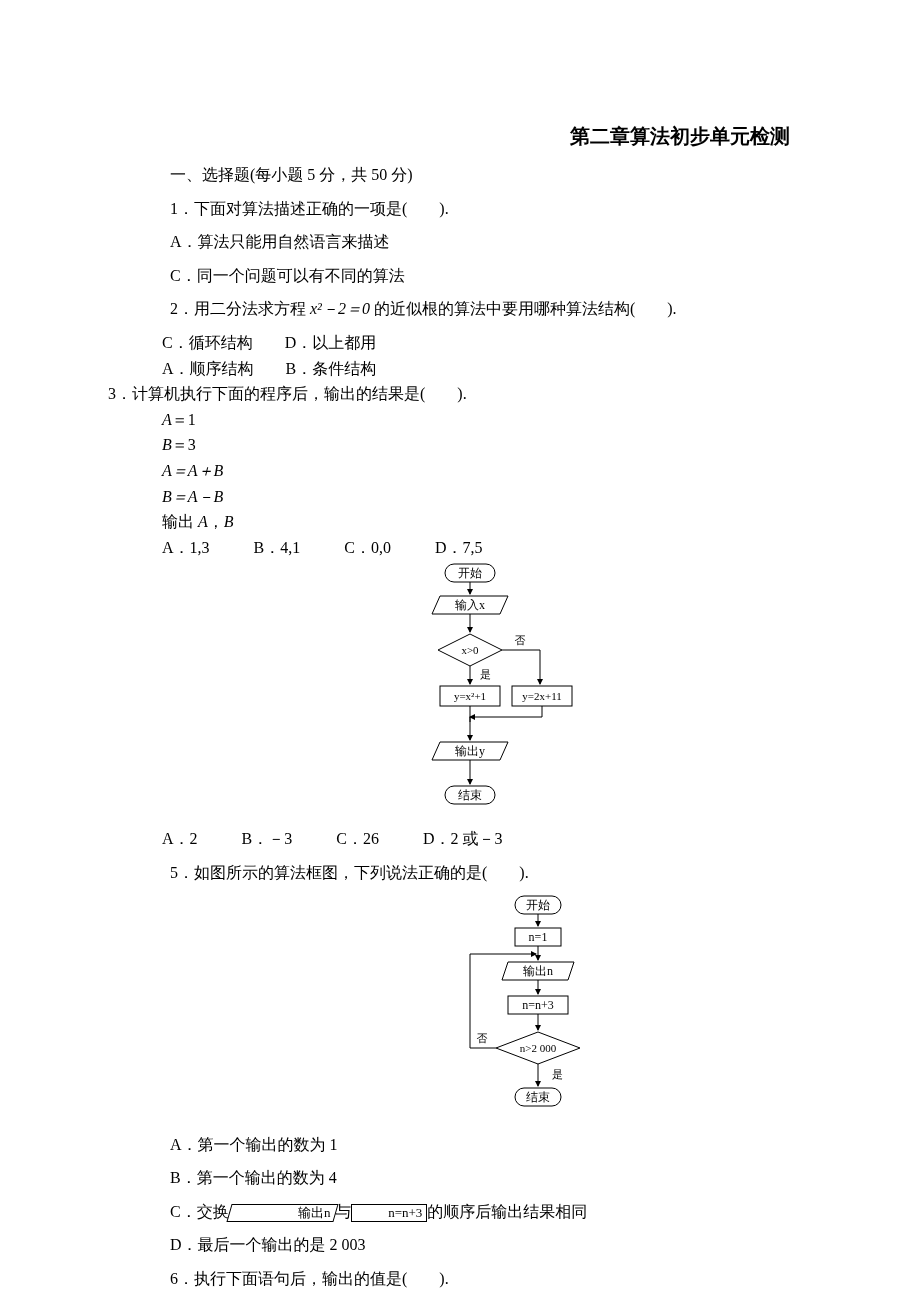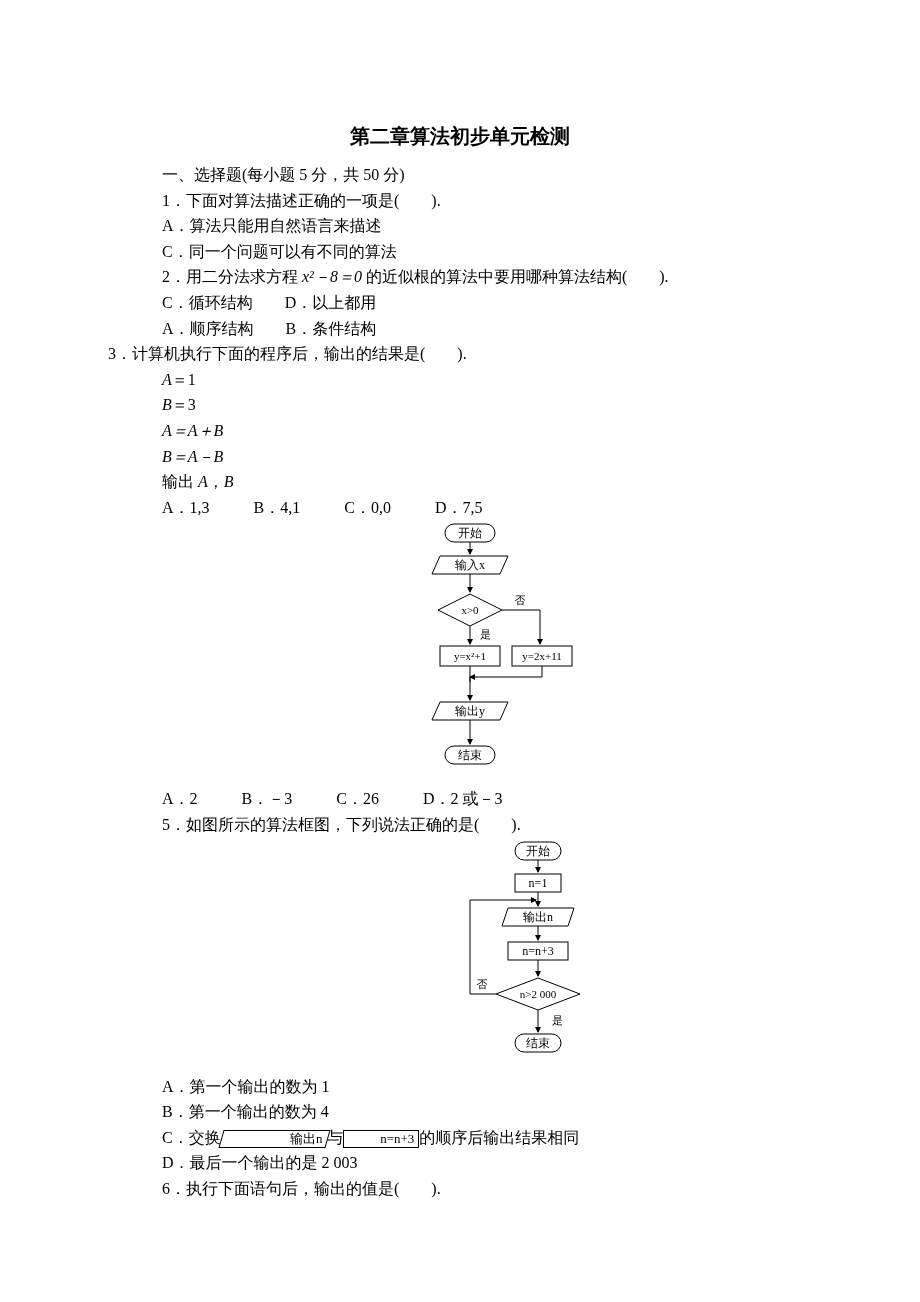--- a/index.html
+++ b/index.html
@@ -12,28 +12,28 @@
     line-height: 1.6;
   }
   .page {
     width: 920px;
     min-height: 1302px;
     box-sizing: border-box;
     padding: 120px 130px 60px 130px;
     position: relative;
   }
   .title {
-    text-align: center;
+    text-align: right;
     font-weight: bold;
     font-size: 20px;
     margin-bottom: 10px;
   }
   .para {
     text-indent: 2em;
-    margin: 0;
+    margin: 8px;
   }
   .para-noindent {
     text-indent: 0;
     margin: 0;
   }
   .q3 {
     margin-left: -22px;
   }
   .options-line {
     text-indent: 2em;
@@ -77,21 +77,21 @@
 
   <div class="title">第二章算法初步单元检测</div>
 
   <p class="para">一、选择题(每小题 5 分，共 50 分)</p>
 
   <p class="para">1．下面对算法描述正确的一项是(　　).</p>
   <p class="para">A．算法只能用自然语言来描述</p>
   <p class="para">C．同一个问题可以有不同的算法</p>
 
   <p class="para">
-    <span>2．用二分法求方程 </span><span class="italic">x²－8＝0</span><span> 的近似根的算法中要用哪种算法结构(　　).</span>
+    <span>2．用二分法求方程 </span><span class="italic">x²－2＝0</span><span> 的近似根的算法中要用哪种算法结构(　　).</span>
   </p>
   <p class="options-line">
     <span>C．循环结构</span>
     <span>D．以上都用</span>
   </p>
   <p class="options-line">
     <span>A．顺序结构</span>
     <span>B．条件结构</span>
   </p>
 

